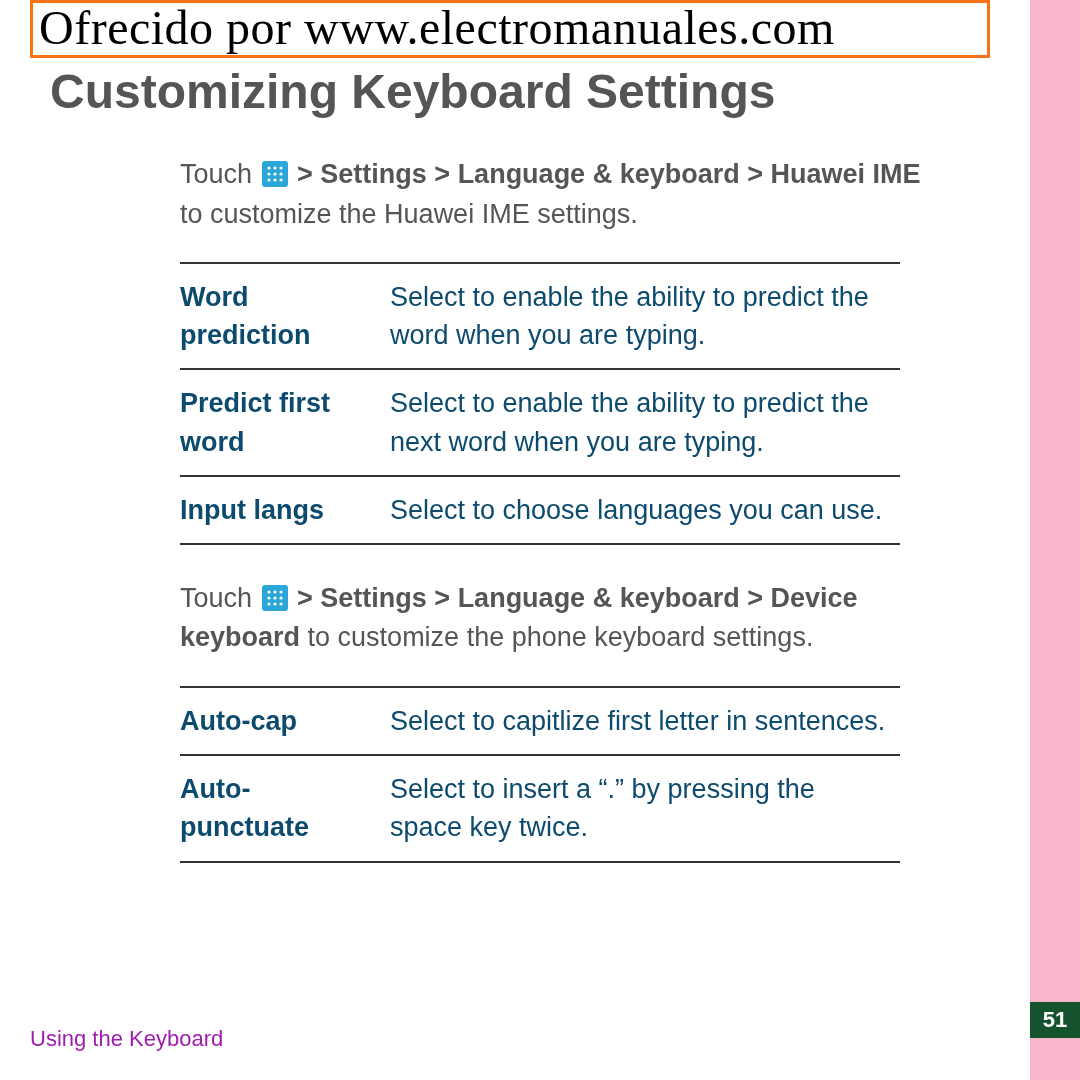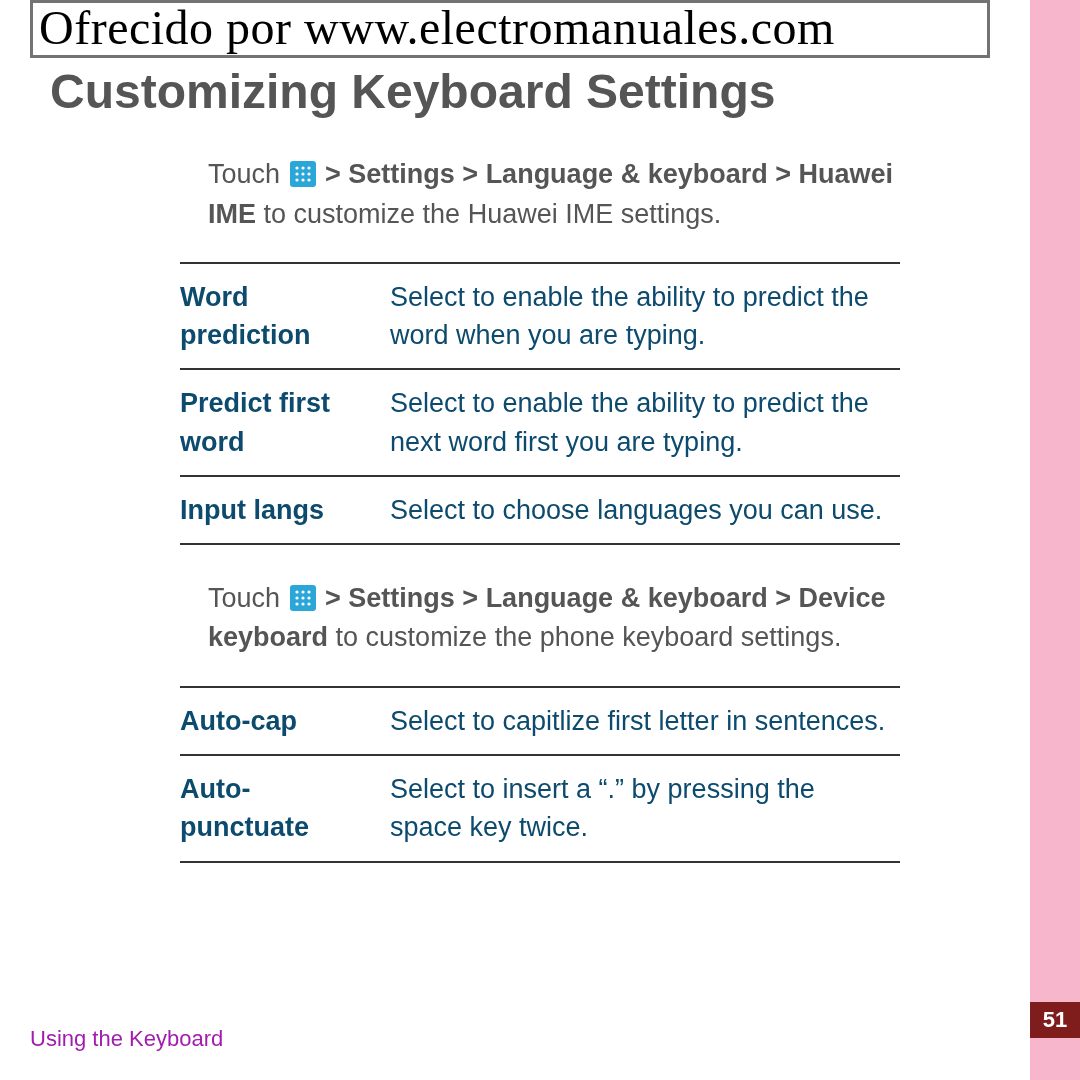--- a/index.html
+++ b/index.html
@@ -16,36 +16,36 @@
     width: 50px;
     height: 1080px;
     background: #f7b6cb;
   }
   .page-badge {
     position: absolute;
     right: 0;
     bottom: 42px;
     width: 50px;
     height: 36px;
-    background: #7f1d1d;
+    background: #14532d;
     color: #fff;
     font-weight: bold;
     font-size: 22px;
     display: flex;
     align-items: center;
     justify-content: center;
   }
   .content {
     position: absolute;
     left: 30px;
     top: 0;
     width: 960px;
   }
   .banner {
-    border: 3px solid #737373;
+    border: 3px solid #f97316;
     font-family: "Times New Roman", Times, serif;
     font-size: 48px;
     padding: 0 6px 2px 6px;
     line-height: 1.05;
     letter-spacing: 0.5px;
     display: inline-block;
     width: 960px;
     text-align: left;
   }
   .title {
@@ -56,21 +56,21 @@
     margin-left: 20px;
   }
   .body {
     margin-left: 150px;
     margin-top: 36px;
     width: 760px;
     color: #555;
     font-size: 27px;
     line-height: 1.45;
   }
-  .intro { margin-bottom: 28px; margin-left: 28px; }
+  .intro { margin-bottom: 28px; }
   .intro .bold { font-weight: bold; color: #555; }
   .app-icon {
     display: inline-block;
     width: 26px;
     height: 26px;
     vertical-align: -4px;
     margin: 0 2px;
   }
   .app-icon svg { display: block; }
   table.settings {
@@ -140,21 +140,21 @@
     </div>
 
     <table class="settings">
       <tbody>
           <tr>
         <td class="term">Word prediction</td>
         <td>Select to enable the ability to predict the word when you are typing.</td>
       </tr>
       <tr>
         <td class="term">Predict first word</td>
-        <td>Select to enable the ability to predict the next word first you are typing.</td>
+        <td>Select to enable the ability to predict the next word when you are typing.</td>
       </tr>
       <tr>
         <td class="term">Input langs</td>
         <td>Select to choose languages you can use.</td>
       </tr>
     </tbody>
       </table>
 
     <div class="intro">
       <span>Touch </span>

